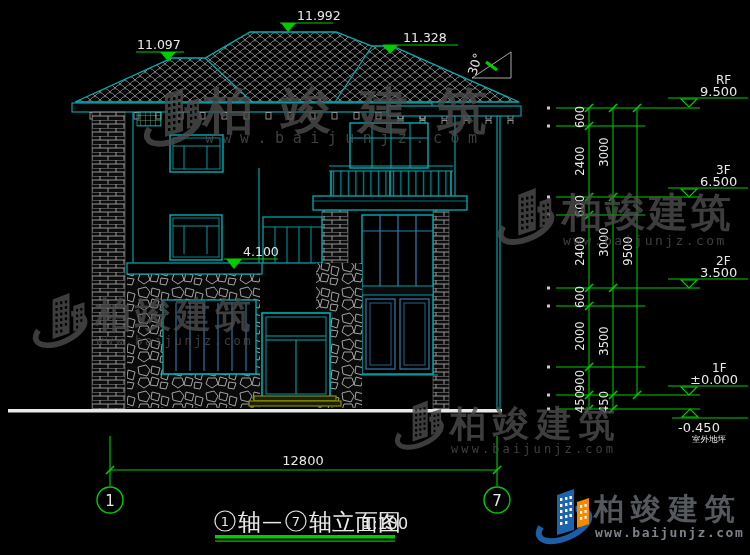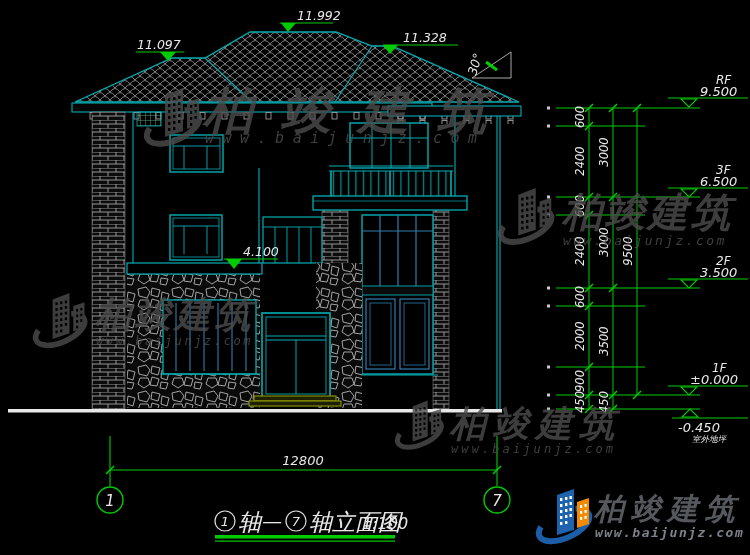--- a/index.html
+++ b/index.html
@@ -1,17 +1,17 @@
 <!DOCTYPE html>
 <html><head>
 <meta charset="utf-8">
 <style>
   html,body{margin:0;padding:0;background:#000;}
   #stage{position:relative;width:750px;height:555px;background:#000;overflow:hidden;
-         font-family:"DejaVu Sans",sans-serif;font-style:italic;}
+         font-family:"DejaVu Sans",sans-serif;}
   svg text{font-family:"DejaVu Sans",sans-serif;}
   .dimtxt{fill:#E9E9E9;font-size:11.5px;}
   .lvltxt{fill:#E9E9E9;font-size:13px;}
   .lvlbl{fill:#E9E9E9;font-size:12px;}
   .rooftxt{fill:#E9E9E9;font-size:12.5px;}
   .wm-big{font-size:50px;font-weight:bold;letter-spacing:28px;fill:#4d4d4d;}
   .wm-www{font-family:"DejaVu Sans Mono",monospace;fill:#4f4f4f;}
   .logo-big{font-size:30px;font-weight:bold;letter-spacing:7px;fill:#55595e;}
   .logo-www{font-family:"DejaVu Sans Mono",monospace;font-size:13px;font-weight:bold;
             letter-spacing:1.5px;fill:#7c828a;}

